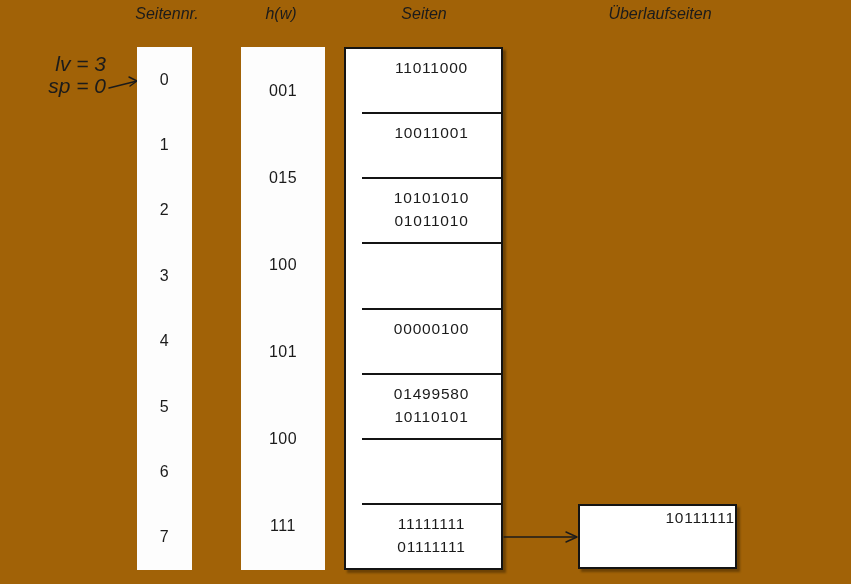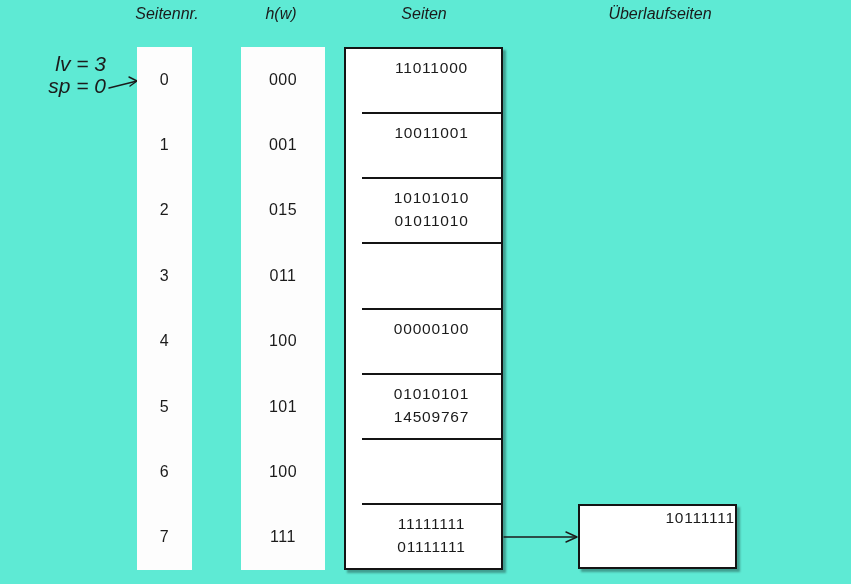--- a/index.html
+++ b/index.html
@@ -3,21 +3,21 @@
 <meta charset="utf-8">
 <style>
   html,body{margin:0;padding:0;}
   body{
     font-family:"Liberation Sans", sans-serif;
     background:#e8e8ea;
   }
   .canvas{
     position:relative;
     width:851px;height:584px;
-    background:#5eead4;
+    background:#a16207;
     overflow:hidden;
     color:#1b1b1b;
   }
   .hdr{
     position:absolute;
     top:5px;
     transform:translateX(-50%);
     font-size:16px;
     font-style:italic;
     font-weight:500;
@@ -111,24 +111,22 @@
       <div class="rowlabel">1</div>
       <div class="rowlabel">2</div>
       <div class="rowlabel">3</div>
       <div class="rowlabel">4</div>
       <div class="rowlabel">5</div>
       <div class="rowlabel">6</div>
       <div class="rowlabel">7</div>
     </div>
 
   <div class="strip strip-hw">
-      <div class="rowlabel">000</div>
       <div class="rowlabel">001</div>
       <div class="rowlabel">015</div>
-      <div class="rowlabel">011</div>
       <div class="rowlabel">100</div>
       <div class="rowlabel">101</div>
       <div class="rowlabel">100</div>
       <div class="rowlabel">111</div>
     </div>
 
   <div class="bucket-box">
       <div class="cell">
         <div class="entry">11011000</div>
       </div>
@@ -137,22 +135,22 @@
       </div>
       <div class="cell">
         <div class="entry">10101010</div>
         <div class="entry">01011010</div>
       </div>
       <div class="cell"></div>
       <div class="cell">
         <div class="entry">00000100</div>
       </div>
       <div class="cell">
-        <div class="entry">01010101</div>
-        <div class="entry">14509767</div>
+        <div class="entry">01499580</div>
+        <div class="entry">10110101</div>
       </div>
       <div class="cell"></div>
       <div class="cell">
         <div class="entry">11111111</div>
         <div class="entry">01111111</div>
       </div>
     </div>
 
   <svg class="arrow-svg" style="left:503px;top:527px;" width="78" height="20" aria-hidden="true">
     <line x1="1" y1="10" x2="73" y2="10"></line>

